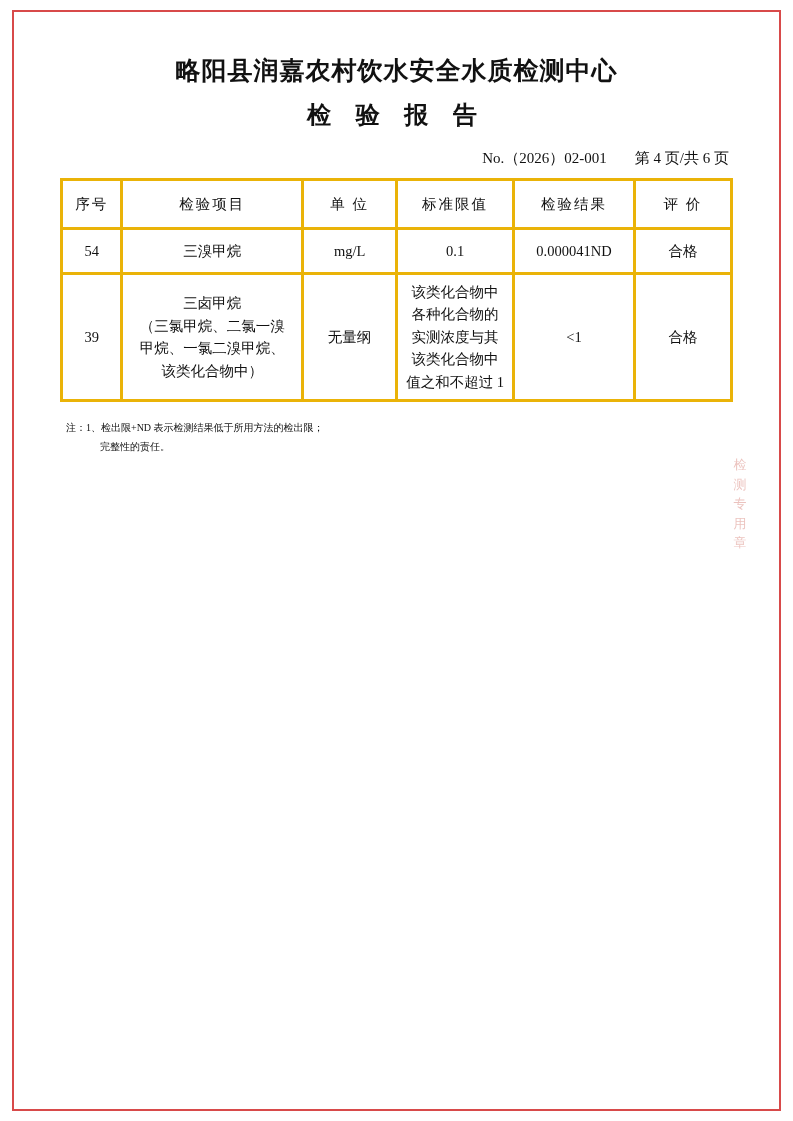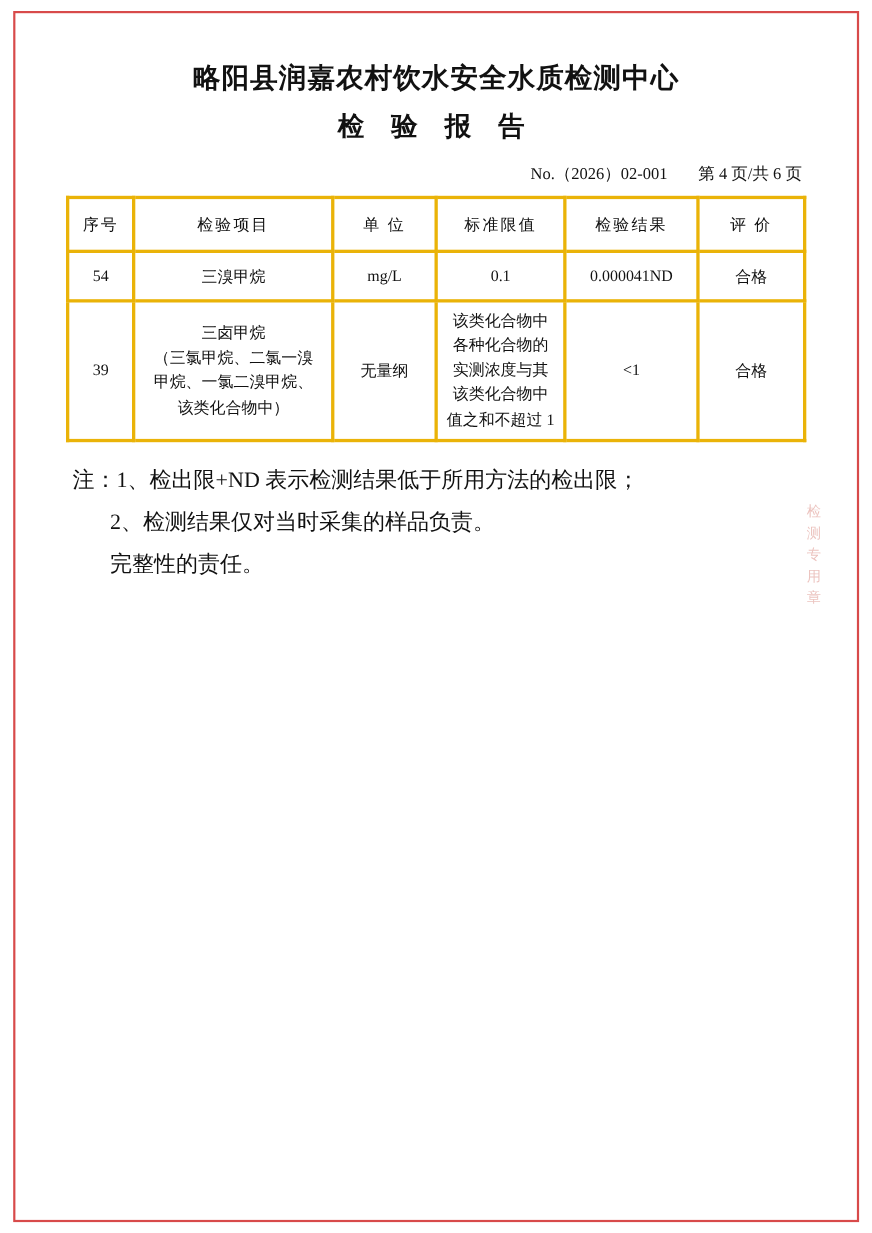--- a/index.html
+++ b/index.html
@@ -101,21 +101,21 @@
   }
   .cell-limit-multiline {
     line-height: 1.55;
     font-size: 13.5px;
     text-align: left;
     padding: 8px 6px;
   }
 
   .notes {
     margin-top: 16px;
-    font-size: 20px;
+    font-size: 10px;
     line-height: 1.9;
     padding-left: 6px;
   }
   .notes .note-line { white-space: nowrap; }
   .notes .note-indent { padding-left: 34px; white-space: nowrap; }
 
   
   .stamp {
     position: absolute;
     right: 35px;
@@ -202,20 +202,19 @@
           <div>值之和不超过 1</div>
         </td>
         <td>&lt;1</td>
         <td>合格</td>
       </tr>
     </tbody>
   </table>
 
   <div class="notes">
     <div class="note-line">注：1、检出限+ND 表示检测结果低于所用方法的检出限；</div>
-    <div class="note-indent">2、检测结果仅对当时采集的样品负责。</div>
     <div class="note-indent">完整性的责任。</div>
   </div>
 
 </div>
 
 <div class="stamp">检<br>测<br>专<br>用<br>章</div>
 <div class="stamp2"></div>
 
 </body></html>

